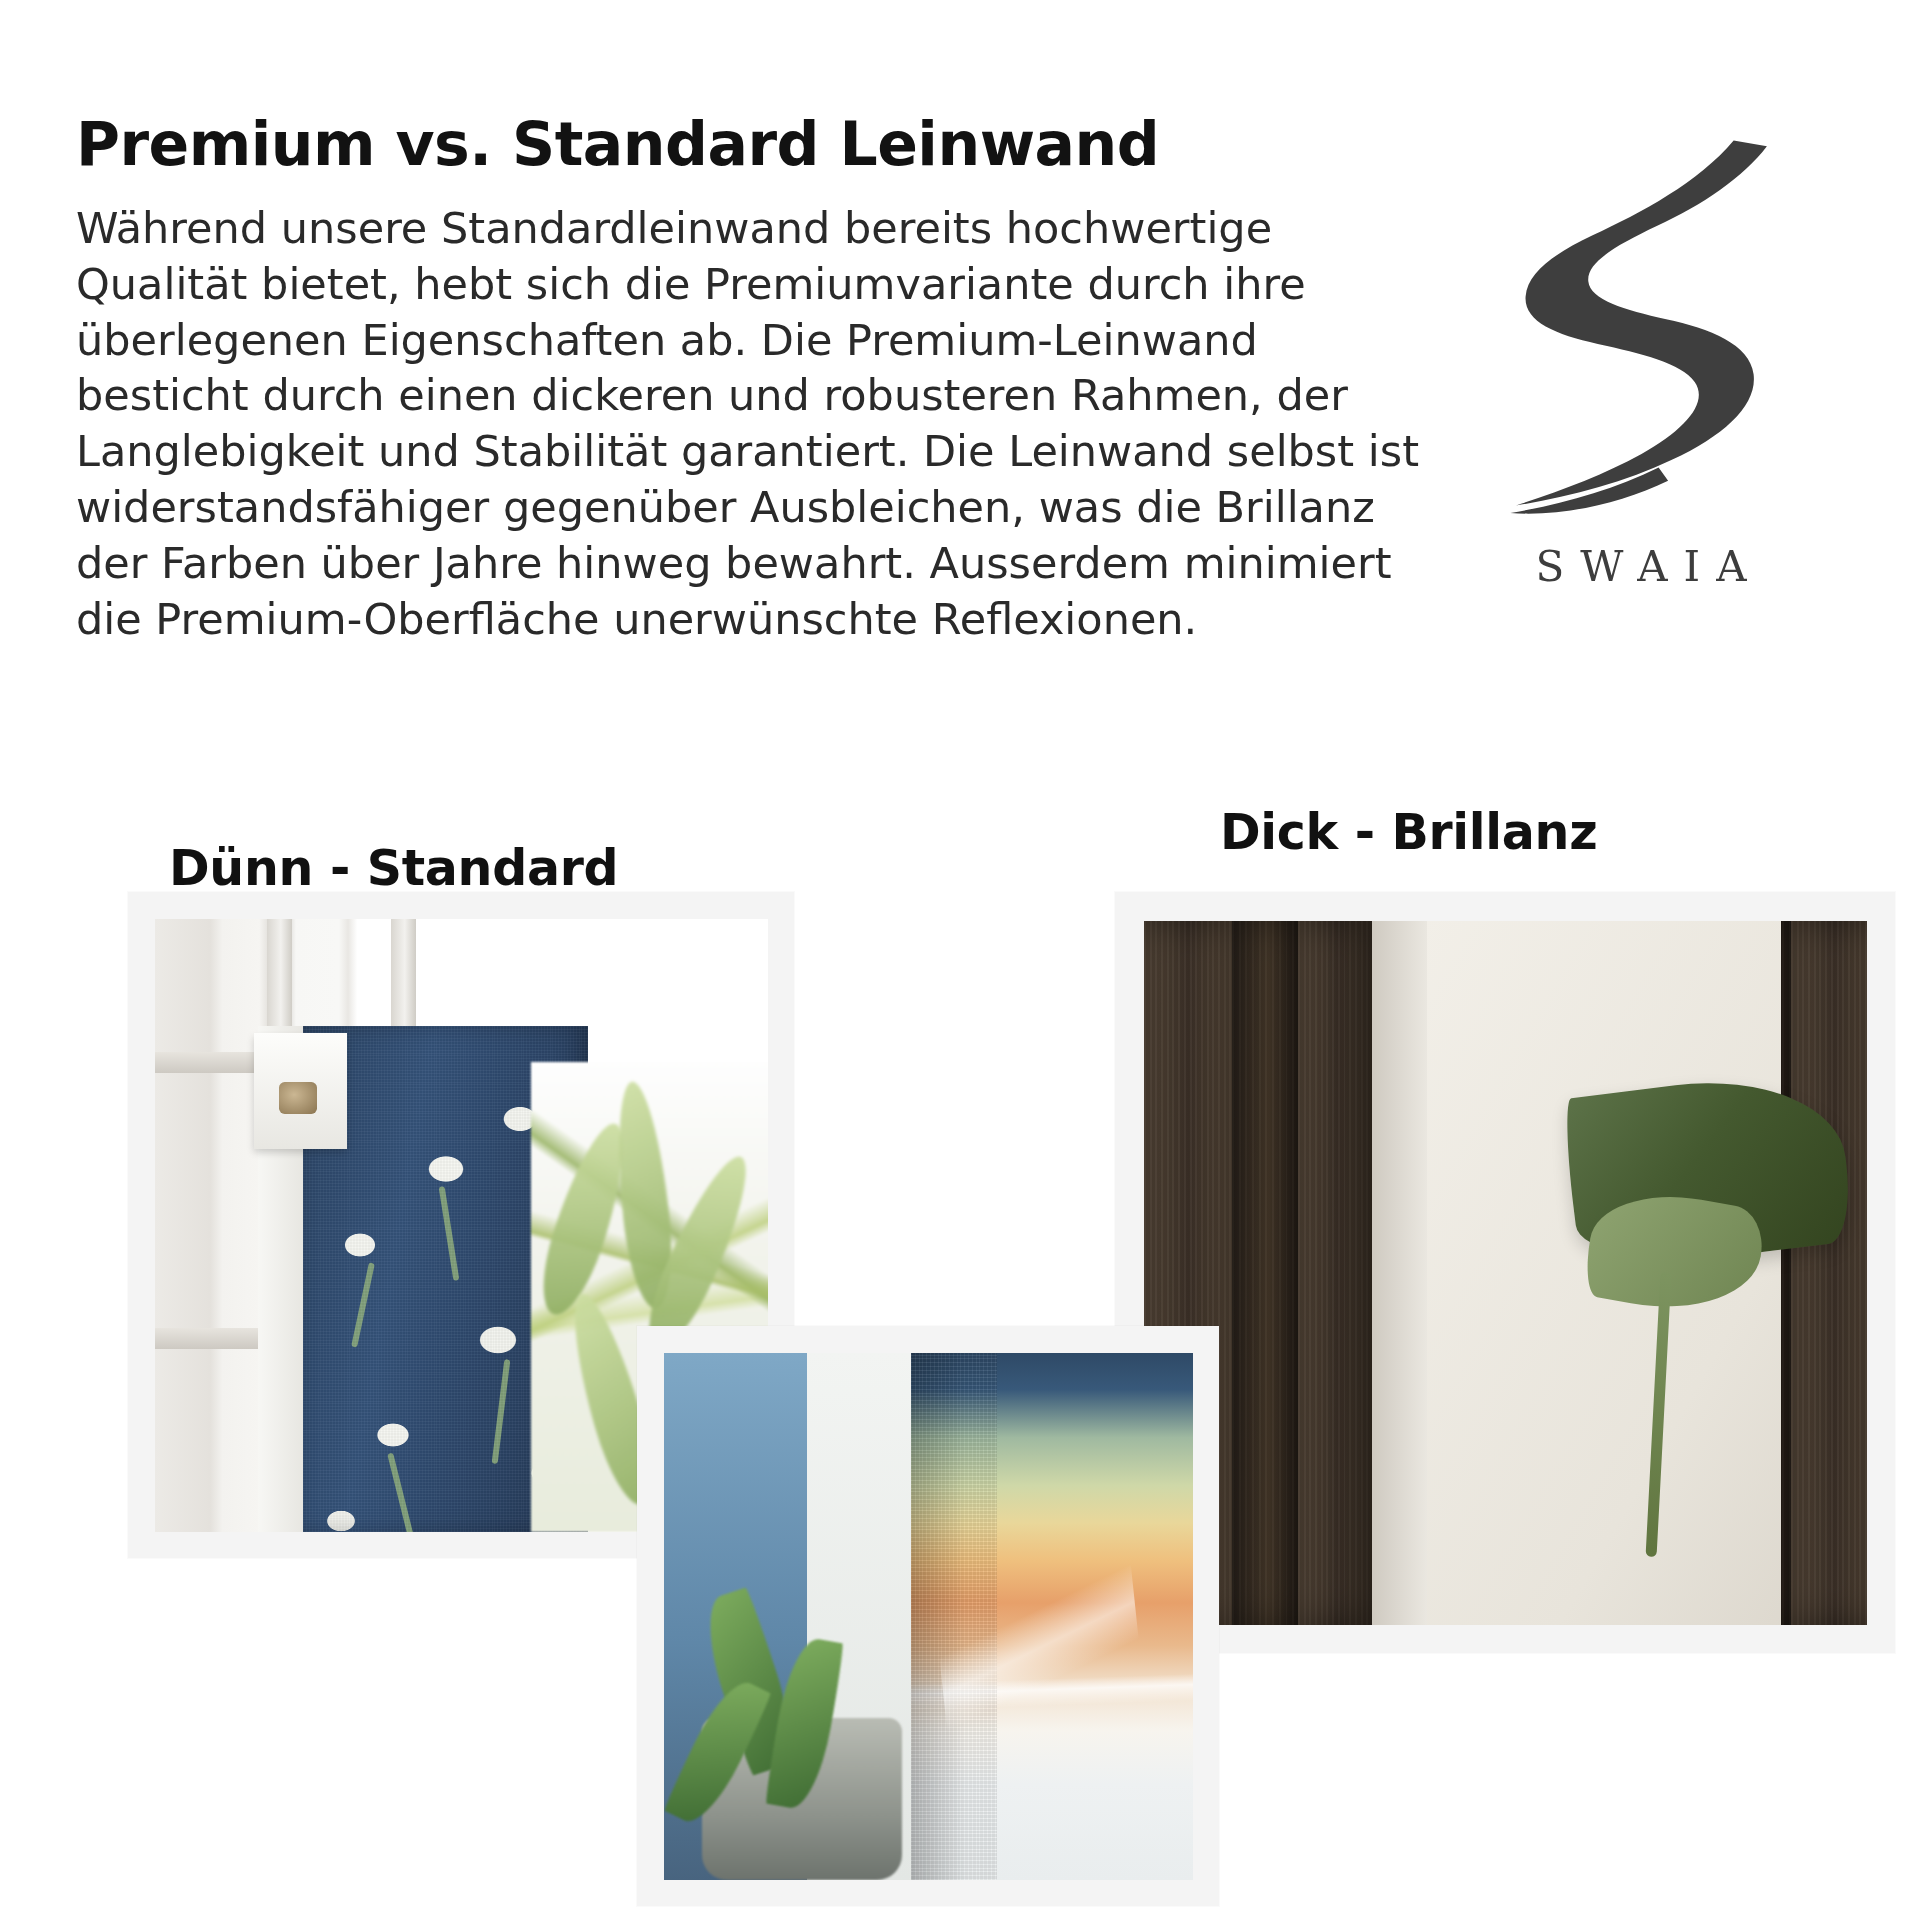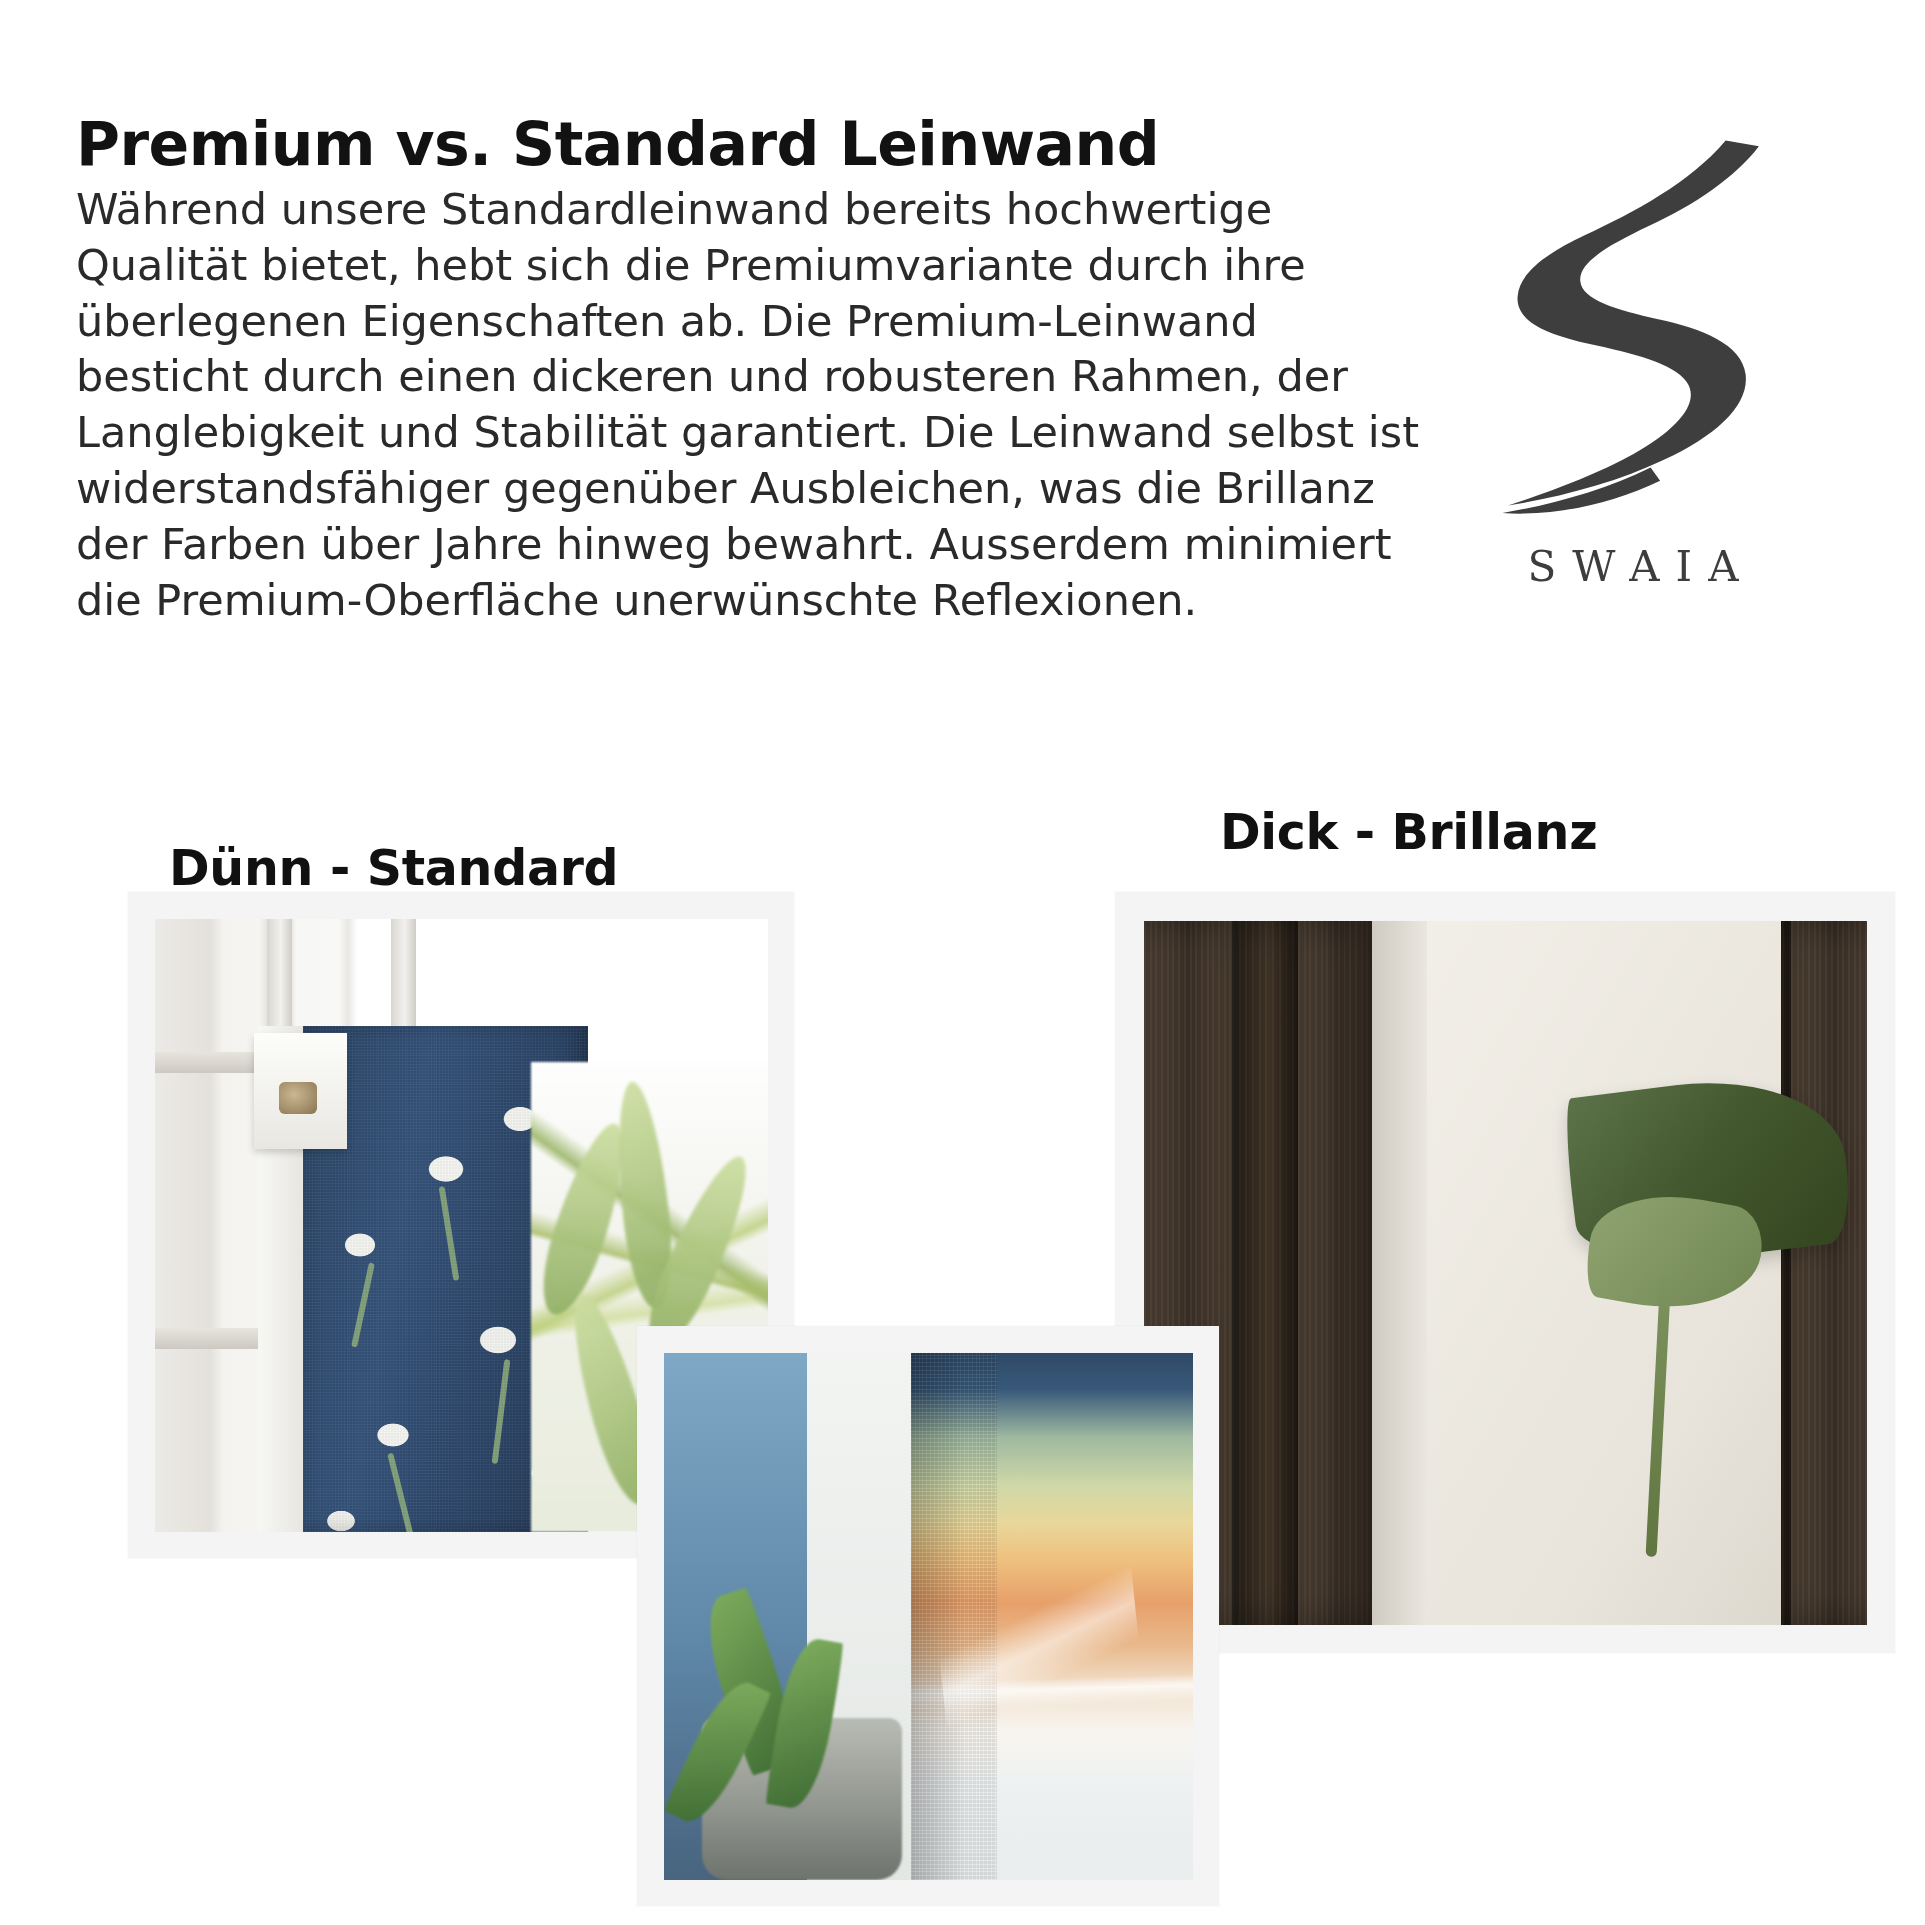--- a/index.html
+++ b/index.html
@@ -32,37 +32,37 @@
     left: 76px;
     top: 112px;
     width: 1360px;
   }
 
   .headline {
     font-size: 60px;
     font-weight: 700;
     letter-spacing: -0.5px;
     line-height: 1.08;
-    margin: 0 0 5px 0;
+    margin: 0 0 24px 0;
     color: #121212;
   }
 
   .body-copy {
     font-size: 43px;
     line-height: 1.30;
     font-weight: 400;
     color: #2a2a2a;
     margin: 0;
     max-width: 1351px;
   }
 
   
   .logo-wrap {
     position: absolute;
-    right: 136px;
+    right: 128px;
     top: 133px;
     width: 314px;
     height: 504px;
     display: flex;
     flex-direction: column;
     align-items: center;
     justify-content: flex-start;
   }
   .logo-mark {
     width: 285px;

